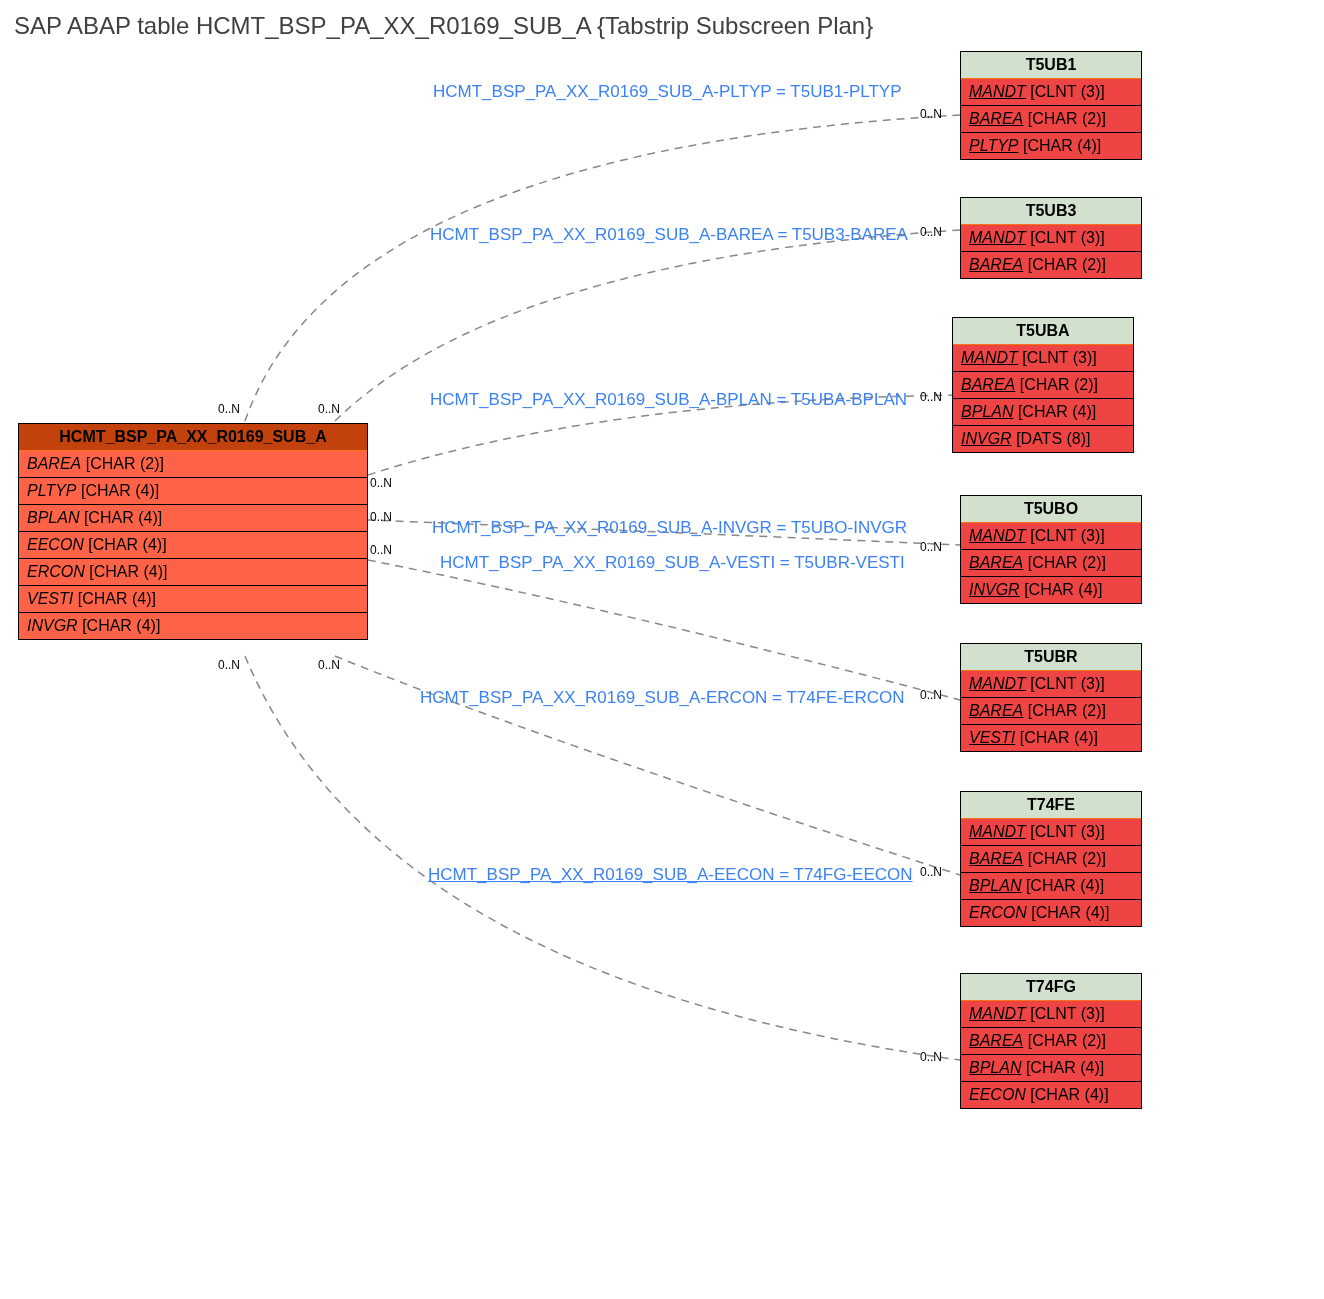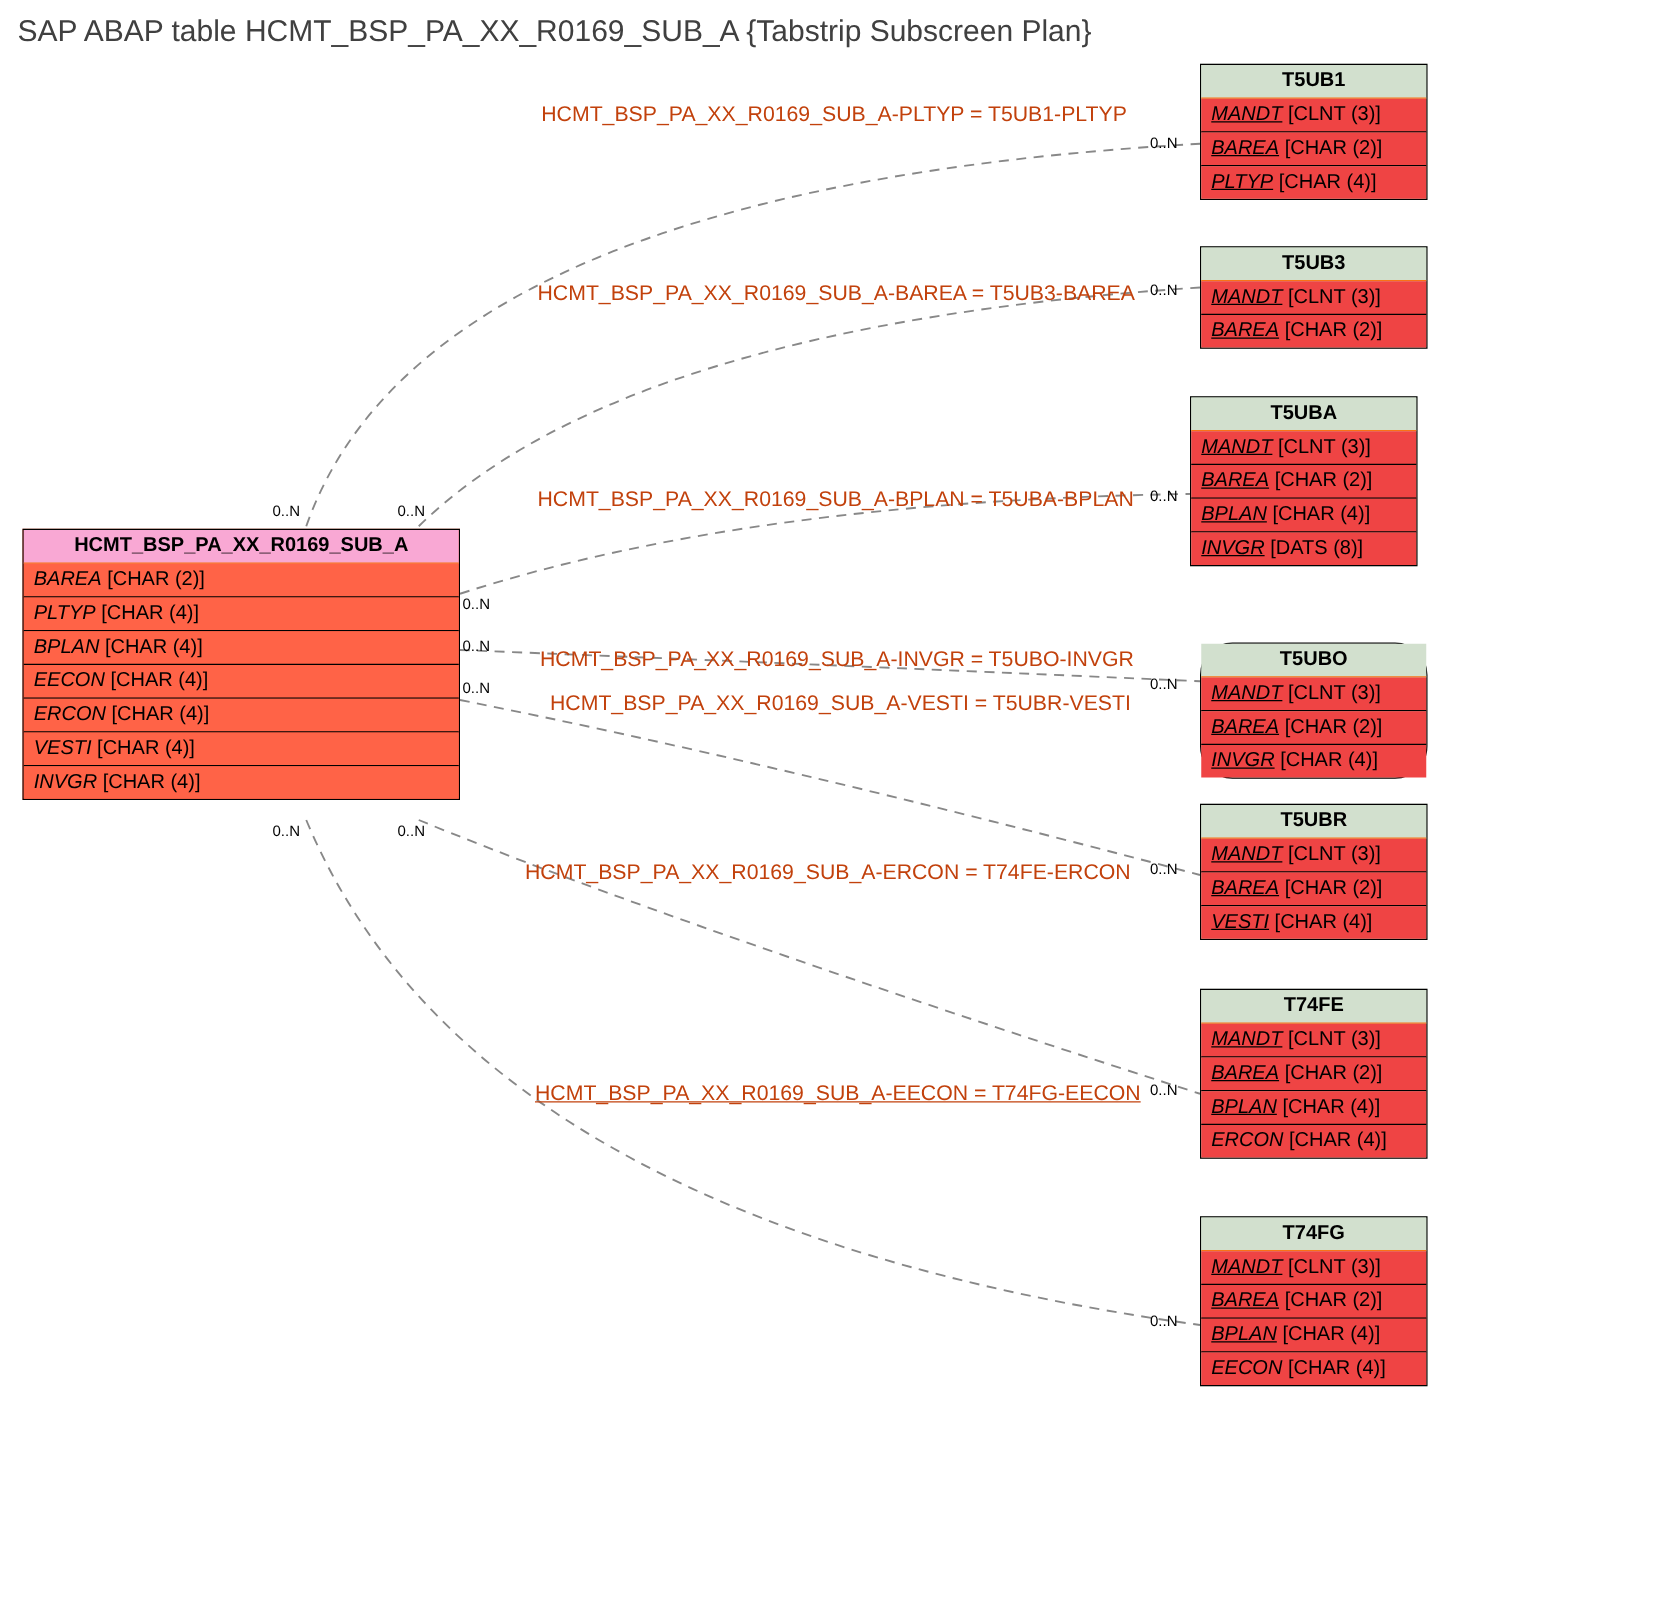--- a/index.html
+++ b/index.html
@@ -37,41 +37,41 @@
   .entity-row:last-child {
     border-bottom: none;
   }
   .entity-row .fname {
     font-style: italic;
   }
   .main-entity {
     background: #ff6347;
   }
   .main-entity .entity-header {
-    background: #f9a8d4;
+    background: #c2410c;
   }
   .main-entity .entity-row {
     background: #ff6347;
   }
   .ref-entity {
     background: #d2e0ce;
   }
   .ref-entity .entity-header {
     background: #d2e0ce;
   }
   .ref-entity .entity-row {
     background: #ef4444;
   }
   .ref-entity .key {
     text-decoration: underline;
   }
   .rel-label {
     position: absolute;
     font-size: 17px;
-    color: #c2410c;
+    color: #3b82f6;
     white-space: nowrap;
     text-align: right;
   }
   .card-label {
     position: absolute;
     font-size: 12px;
     color: #000;
     white-space: nowrap;
   }
   svg.connectors {
@@ -150,21 +150,21 @@
 <div class="entity ref-entity" style="left:952px; top:317px; width:180px;">
   <div class="entity-header">T5UBA</div>
   <div class="entity-row"><span class="fname key">MANDT</span> <span>[CLNT (3)]</span></div>
   <div class="entity-row"><span class="fname key">BAREA</span> <span>[CHAR (2)]</span></div>
   <div class="entity-row"><span class="fname key">BPLAN</span> <span>[CHAR (4)]</span></div>
   <div class="entity-row"><span class="fname key">INVGR</span> <span>[DATS (8)]</span></div>
 </div>
 <div class="card-label" style="left:920px; top:390px;">0..N</div>
 <div class="rel-label" style="left:430px; top:390px;">HCMT_BSP_PA_XX_R0169_SUB_A-BPLAN = T5UBA-BPLAN</div>
 
-<div class="entity ref-entity" style="left:960px; top:514px; width:180px;border-radius:26px;">
+<div class="entity ref-entity" style="left:960px; top:495px; width:180px;">
   <div class="entity-header">T5UBO</div>
   <div class="entity-row"><span class="fname key">MANDT</span> <span>[CLNT (3)]</span></div>
   <div class="entity-row"><span class="fname key">BAREA</span> <span>[CHAR (2)]</span></div>
   <div class="entity-row"><span class="fname key">INVGR</span> <span>[CHAR (4)]</span></div>
 </div>
 <div class="card-label" style="left:920px; top:540px;">0..N</div>
 <div class="rel-label" style="left:432px; top:518px;">HCMT_BSP_PA_XX_R0169_SUB_A-INVGR = T5UBO-INVGR</div>
 <div class="rel-label" style="left:440px; top:553px;">HCMT_BSP_PA_XX_R0169_SUB_A-VESTI = T5UBR-VESTI</div>
 
 <div class="entity ref-entity" style="left:960px; top:643px; width:180px;">

